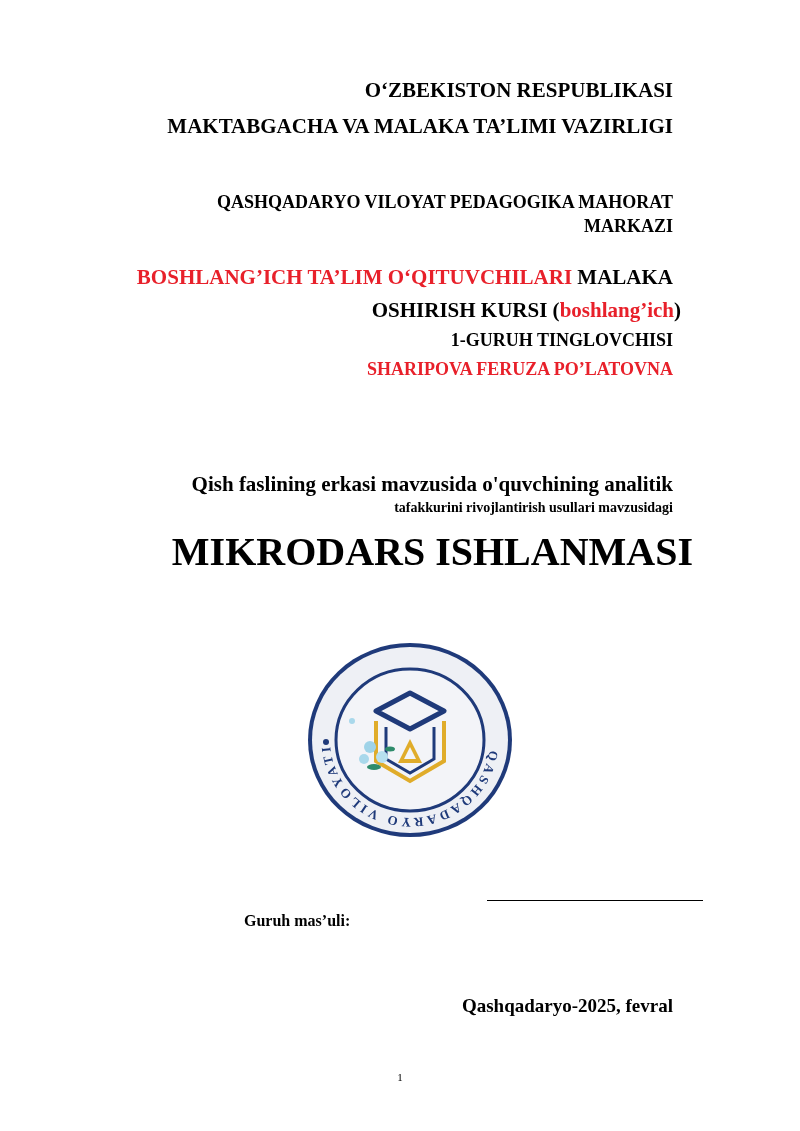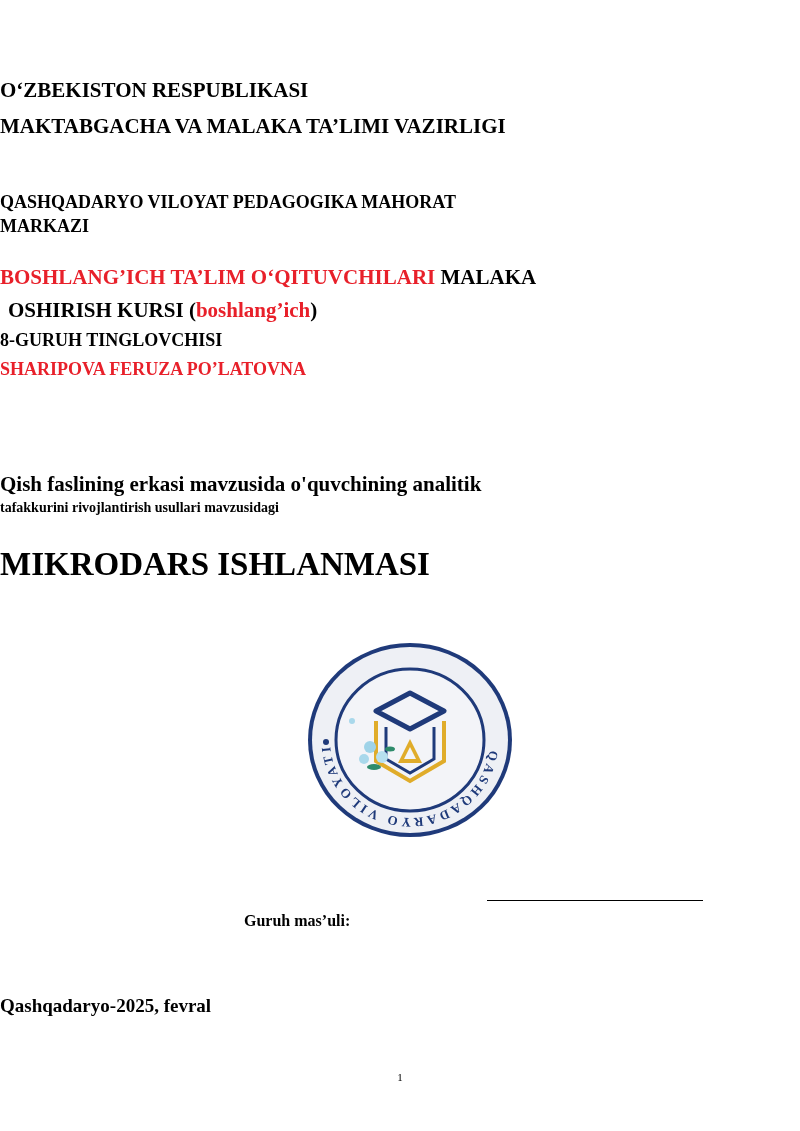--- a/index.html
+++ b/index.html
@@ -1,18 +1,18 @@
 <!DOCTYPE html>
 <html><head>
 <meta charset="utf-8">
 <style>
   html, body { margin:0; padding:0; background:#ffffff; }
   body { width:800px; height:1131px; position:relative; overflow:hidden;
          font-family:"Liberation Serif", serif; color:#000; }
-  .line { position:absolute; left:0; width:673px; text-align:left; font-weight:bold; white-space:nowrap; }
+  .line { position:absolute; left:0; width:673px; text-align:right; font-weight:bold; white-space:nowrap; }
   .red { color:#e8202a; }
   .logo { position:absolute; left:306px; top:641px; width:208px; height:198px; }
   .sig-label { position:absolute; left:244px; top:884px; font-weight:bold; font-size:16px;margin-top:28px; }
   .sig-line { position:absolute; left:487px; top:900px; width:216px; height:0; border-top:1.5px solid #000; }
   .pagenum { position:absolute; left:0; width:800px; top:1071px; text-align:center; font-size:11px; font-weight:normal; }
 </style>
 </head>
 <body>
 
 <div>
@@ -22,27 +22,27 @@
 
   <div class="line" style="top:192px;font-size:18px;">QASHQADARYO VILOYAT PEDAGOGIKA MAHORAT</div>
   <div class="line" style="top:216px;font-size:18px;">MARKAZI</div>
 
   <div class="line" style="top:265px;font-size:21px;">
     <span class="red">BOSHLANG’ICH TA’LIM O‘QITUVCHILARI</span><span> MALAKA</span>
   </div>
   <div class="line" style="top:298px;font-size:21px;padding-left:8px;">
     <span>OSHIRISH KURSI (</span><span class="red">boshlang’ich</span><span>)</span>
   </div>
-  <div class="line" style="top:330px;font-size:18px;">8-GURUH TINGLOVCHISI</div>
+  <div class="line" style="top:330px;font-size:18px;">1-GURUH TINGLOVCHISI</div>
   <div class="line red" style="top:359px;font-size:18px;">SHARIPOVA FERUZA PO’LATOVNA</div>
 
   <div class="line" style="top:472px;font-size:21px;">Qish faslining erkasi mavzusida o'quvchining analitik</div>
   <div class="line" style="top:500px;font-size:14px;">tafakkurini rivojlantirish usullari mavzusidagi</div>
 
-  <div class="line" style="top:546px;font-size:33px;">MIKRODARS ISHLANMASI</div>
+  <div class="line" style="top:528px;font-size:40px;padding-left:20px;">MIKRODARS ISHLANMASI</div>
 
   <div class="logo">
     <svg width="208" height="198" viewBox="0 0 208 198">
       <defs>
         <path id="ringpath" d="M 104,99 m -80,0 a 80,78 0 1,1 160,0 a 80,78 0 1,1 -160,0"></path>
       </defs>
       <ellipse cx="104" cy="99" rx="102" ry="97" fill="#1f3a7a"></ellipse>
       <ellipse cx="104" cy="99" rx="98" ry="93" fill="#eef0f5"></ellipse>
       <ellipse cx="104" cy="99" rx="74" ry="71" fill="none" stroke="#1f3a7a" stroke-width="3"></ellipse>
       <ellipse cx="104" cy="99" rx="72" ry="69" fill="#f3f4f8"></ellipse>

